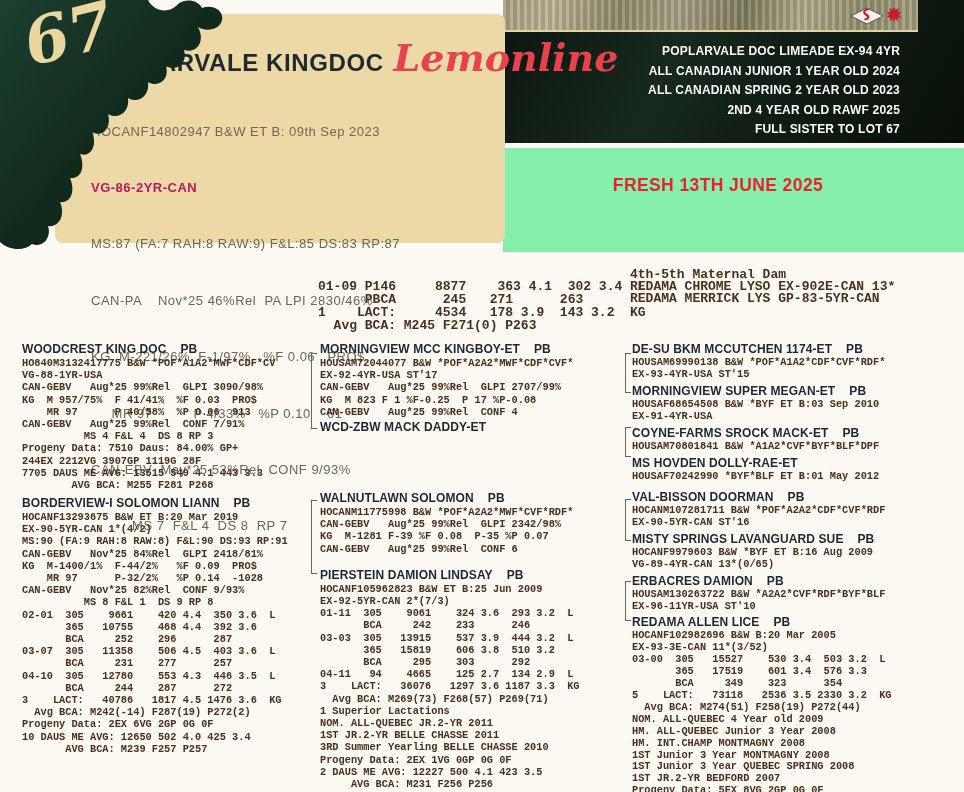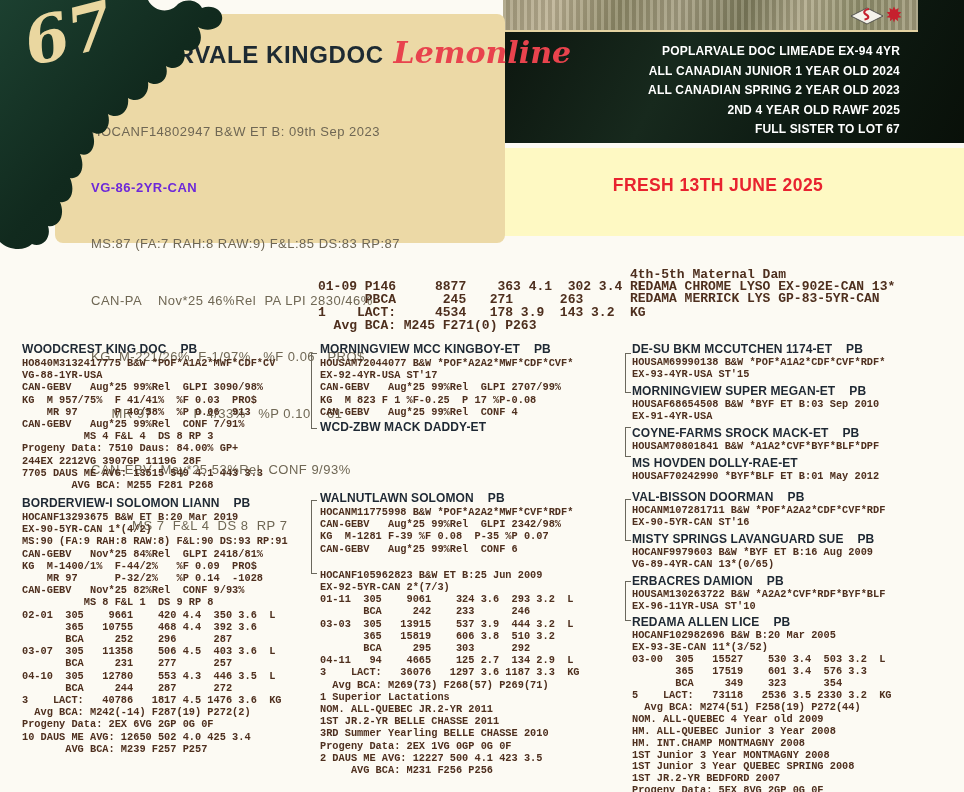--- a/index.html
+++ b/index.html
@@ -10,33 +10,33 @@
   .panel{position:absolute;left:503px;top:0;width:461px;height:143px;
          background:linear-gradient(118deg,#0c150e 0%,#17291d 38%,#0f1d14 62%,#091009 100%);}
   .photo{position:absolute;left:503px;top:0;width:415px;height:30px;
          background:
            repeating-linear-gradient(90deg,rgba(255,255,255,.12) 0 3px,rgba(0,0,0,.10) 3px 7px),
            linear-gradient(100deg,#a89f80 0%,#bdb294 12%,#8f8a68 28%,#a7a083 42%,#7e7c5c 58%,#b0a98a 72%,#91906c 86%,#a49d7e 100%);
          border-bottom:2px solid #e4d3a2;}
   .brand{position:absolute;left:850px;top:4px;}
   .banner{position:absolute;left:503px;top:42px;width:397px;text-align:right;
           color:#ffffff;font-weight:700;font-size:12px;line-height:19.5px;letter-spacing:.2px;}
-  .notice{position:absolute;left:503px;top:148px;width:461px;height:88px;background:#fef9c3;}
+  .notice{position:absolute;left:503px;top:148px;width:461px;height:104px;background:#86efac;}
   .notice-text{margin:27px auto 0 0;width:430px;text-align:center;color:#e8232f;
                font-weight:700;font-size:17.5px;line-height:21.5px;letter-spacing:.4px;}
 
   
   .card{position:absolute;left:55px;top:14px;width:450px;height:229px;background:#ecd9a6;border-radius:8px;}
   .card-title{position:absolute;left:36px;top:21px;display:flex;align-items:baseline;gap:10px;white-space:nowrap;}
   .card-title .main{font-size:24px;font-weight:700;color:#1d2a32;letter-spacing:.6px;}
   .card-title .script{font-family:"DejaVu Serif",serif;font-style:italic;font-weight:700;
-                      font-size:30px;color:#e8434d;}
+                      font-size:38px;color:#e8434d;}
   .card-lines{position:absolute;left:36px;top:71px;font-size:13px;line-height:18.8px;
               color:#6f6754;letter-spacing:.5px;white-space:pre;}
-  .card-lines .b{font-weight:700;color:#6d28d9;}
+  .card-lines .b{font-weight:700;color:#be185d;}
 
   
   .blob{position:absolute;left:0;top:0;}
   .lot{position:absolute;left:24px;top:-4px;font-family:"DejaVu Serif",serif;font-style:italic;
        font-weight:700;font-size:64px;color:#ead7a0;transform:rotate(-14deg);}
 
   
   pre.mono{font-family:"Liberation Mono",monospace;font-weight:700;color:#4e2f1e;
            margin:0;white-space:pre;font-size:13px;}
   #top-center{position:absolute;left:318px;top:280px;line-height:13px;}
@@ -204,20 +204,21 @@
     </div>
   <div class="mount" id="dam-mid">
       <div class="ped-block">
         <div class="ped-name">WALNUTLAWN SOLOMON<span class="tag">PB</span></div>
         <pre class="ped-lines">HOCANM11775998 B&amp;W *POF*A2A2*MWF*CVF*RDF*
 CAN-GEBV   Aug*25 99%Rel  GLPI 2342/98%
 KG  M-1281 F-39 %F 0.08  P-35 %P 0.07
 CAN-GEBV   Aug*25 99%Rel  CONF 6</pre>
       </div>
       <div class="ped-block">
+        <div class="ped-name">PIERSTEIN DAMION LINDSAY<span class="tag">PB</span></div>
         <pre class="ped-lines">HOCANF105962823 B&amp;W ET B:25 Jun 2009
 EX-92-5YR-CAN 2*(7/3)
 01-11  305    9061    324 3.6  293 3.2  L
        BCA     242    233      246
 03-03  305   13915    537 3.9  444 3.2  L
        365   15819    606 3.8  510 3.2
        BCA     295    303      292
 04-11   94    4665    125 2.7  134 2.9  L
 3    LACT:   36076   1297 3.6 1187 3.3  KG
   Avg BCA: M269(73) F268(57) P269(71)

